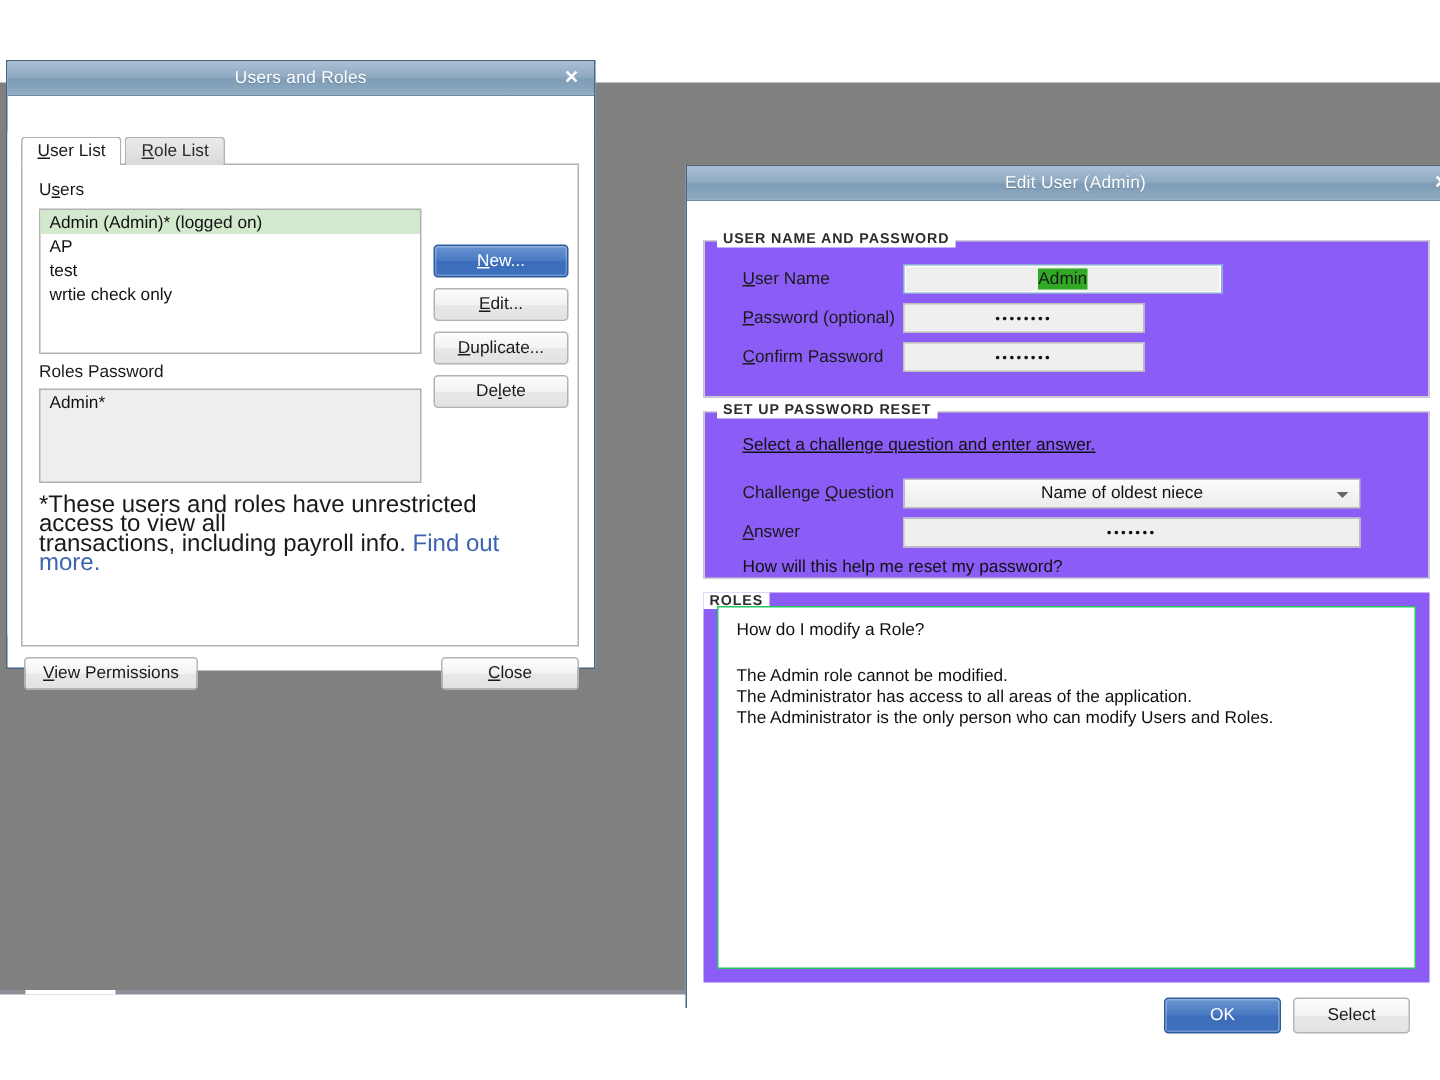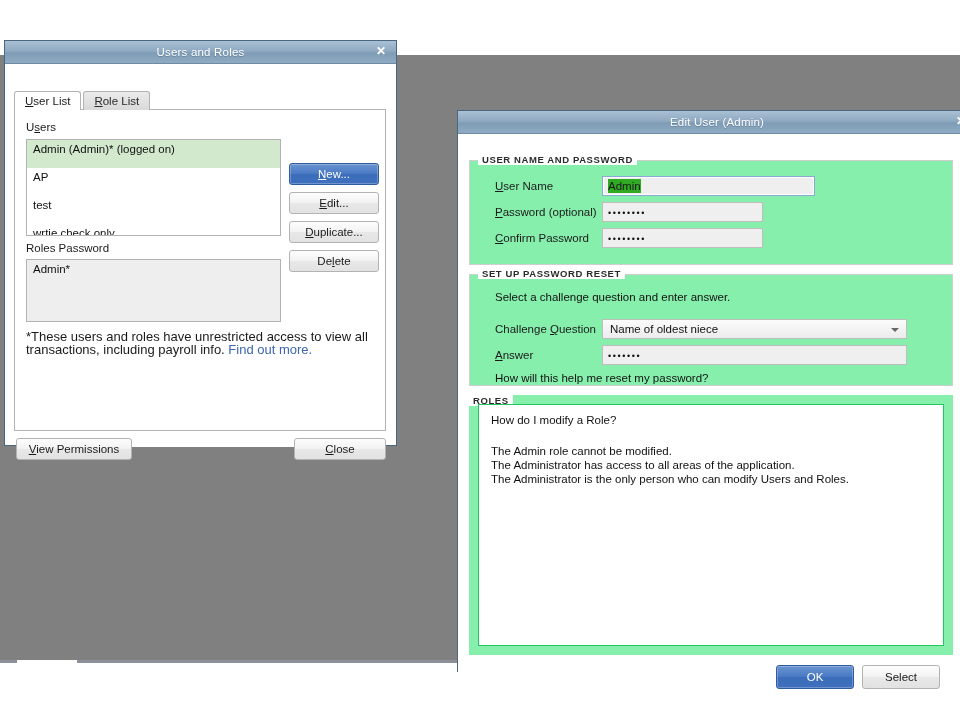--- a/index.html
+++ b/index.html
@@ -163,21 +163,21 @@
     position: absolute;
     border: 1px solid #b2b2b2;
     background: #ffffff;
     box-sizing: border-box;
     overflow: hidden;
   }
   .listbox.readonly { background: #eeeeee; }
   .list-item {
     font-size: 11.5px;
     color: #111111;
-    padding: 3px 6px 12px 6px;
+    padding: 3px 6px 0 6px;
     line-height: 13px;
     cursor: default;
   }
   .list-item.selected { background: #d3e9cd; }
 
   .btn {
     font-family: "Liberation Sans", sans-serif;
     font-size: 11.5px;
     color: #1a1a1a;
     background: linear-gradient(to bottom, #fdfdfd 0%, #f2f2f2 50%, #e8e8e8 51%, #e2e2e2 100%);
@@ -200,21 +200,21 @@
   .side-buttons { position: absolute; }
   .side-buttons .btn {
     position: absolute;
     left: 0;
     width: 90px;
     height: 22px;
   }
 
   .note {
     position: absolute;
-    font-size: 13px;
+    font-size: 16px;
     color: #1a1a1a;
     line-height: 13px;
   }
   .link {
     color: #3b65b0;
     cursor: pointer;
   }
 
   
   #edit-user-window {
@@ -228,21 +228,22 @@
     width: 100%;
     height: 540px;
     background: #ffffff;
     box-sizing: border-box;
   }
 
   .groupbox {
     position: absolute;
     border: 1px solid #cfcfcf;
     box-sizing: border-box;
-    background: #86efac;
+    background: #8b5cf6;
+    text-align: center;
   }
   .group-legend {
     position: absolute;
     top: -7px;
     left: 8px;
     background: #ffffff;
     padding: 0 4px;
     font-size: 9.5px;
     font-weight: bold;
     color: #2b2b2b;
@@ -406,21 +407,21 @@
         <div class="fieldlabel" style="left:25px; top:45px;"><u>P</u>assword (optional)</div>
         <div class="input" style="left:132px; top:41px; width:161px;"><span class="dots">••••••••</span></div>
 
         <div class="fieldlabel" style="left:25px; top:71px;"><u>C</u>onfirm Password</div>
         <div class="input" style="left:132px; top:67px; width:161px;"><span class="dots">••••••••</span></div>
       </div>
 
       <div class="groupbox" style="left:11px; top:140px; width:484px; height:112px;">
         <span class="group-legend">SET UP PASSWORD RESET</span>
 
-        <div class="static-text" style="left:25px; top:15px;">Select a challenge question and enter answer.</div>
+        <div class="static-text" style="left:25px; top:15px;text-decoration:underline;">Select a challenge question and enter answer.</div>
 
         <div class="fieldlabel" style="left:25px; top:48px;">Challenge <u>Q</u>uestion</div>
         <div class="select" style="left:132px; top:44px; width:305px;">
           <span>Name of oldest niece</span>
           <span class="caret"></span>
         </div>
 
         <div class="fieldlabel" style="left:25px; top:74px;"><u>A</u>nswer</div>
         <div class="input" style="left:132px; top:70px; width:305px;"><span class="dots">•••••••</span></div>
 

